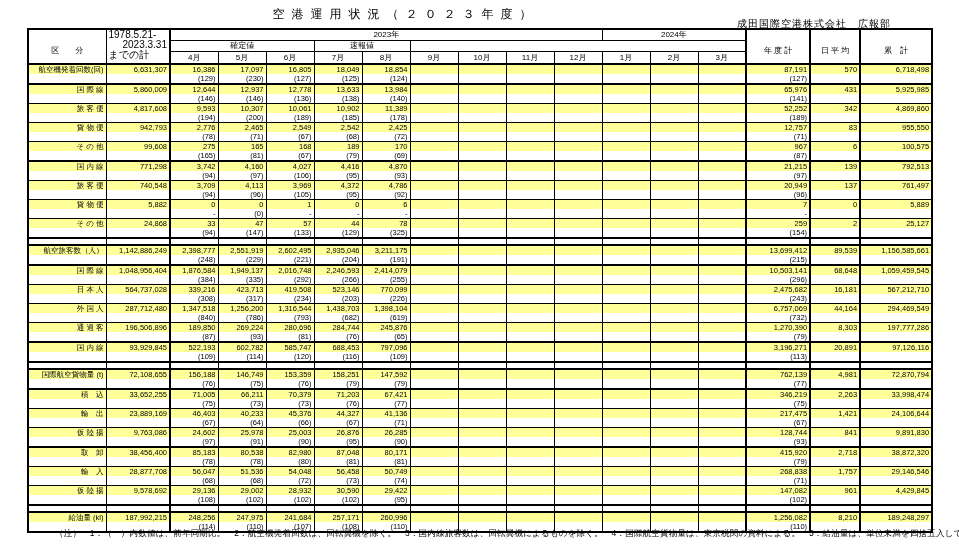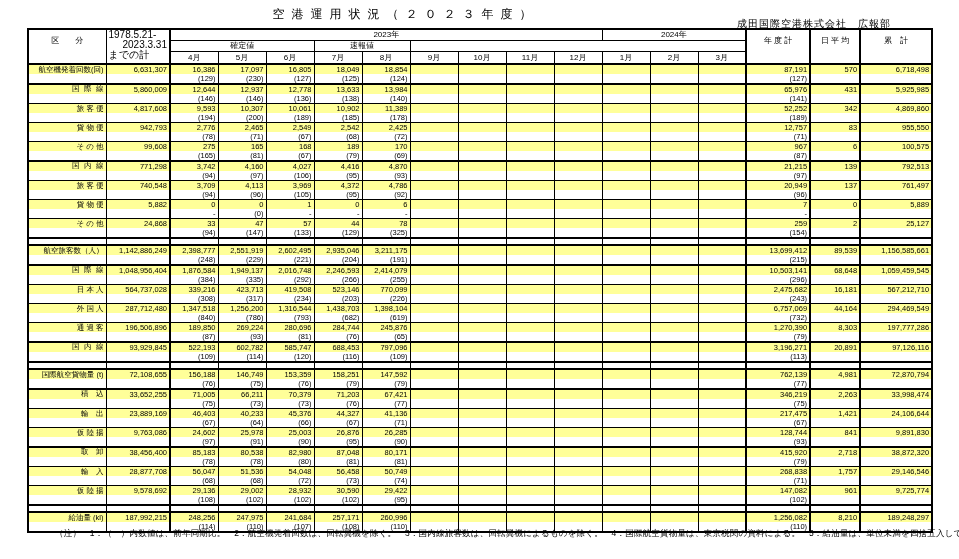--- a/index.html
+++ b/index.html
@@ -24,32 +24,32 @@
     border-left:1px solid #000;border-right:1px solid #000;
     padding:0 2px;font-size:7.5px;line-height:9px;height:9px;
     overflow:hidden;white-space:nowrap;font-weight:normal;
   }
   thead th{
     border-top:1px solid #000;border-bottom:1px solid #000;
     font-size:8px;text-align:center;background:#fff;vertical-align:middle;
   }
   thead tr.h1 th,thead tr.h2 th{height:10px;line-height:10px;}
   thead tr.h3 th{height:11px;line-height:11px;}
-  th.vspan{vertical-align:bottom;padding-bottom:17px;}
+  th.vspan{vertical-align:bottom;padding-bottom:7px;}
   th.base{vertical-align:top;padding:0 2px;}
   th.base div{line-height:10px;font-size:10px;}
   th.base .al{text-align:left;}
   th.base .ar{text-align:right;}
   .thickL{border-left:2px solid #000 !important;}
   tr.val td{background:#FFFF99;border-top:1px solid #000;text-align:right;}
   tr.val.lvl0 td,tr.val.lvl1 td{border-top:2px solid #000;}
   tr.rat td{background:#fff;border-top:none;text-align:right;}
   td.lab{text-align:left;}
   tr.val.lvl0 td.lab{padding-left:2px;}
-  tr.val.lvl1 td.lab{padding-left:23px;font-family:Liberation Mono, monospace;}
+  tr.val.lvl1 td.lab{padding-left:23px;}
   tr.val.lvl2 td.lab{padding-left:36px;}
   tr.spacer td{background:#fff;height:5px;border-top:2px solid #000;}
   .footnote{
     position:absolute;left:55px;top:528px;width:880px;
     font-size:8.5px;letter-spacing:0.2px;white-space:nowrap;
   }
 </style>
 </head>
 <body>
 
@@ -957,21 +957,21 @@
         <td>29,422</td>
         <td></td>
         <td></td>
         <td></td>
         <td></td>
         <td></td>
         <td></td>
         <td></td>
         <td class="thickL">147,082</td>
         <td class="thickL">961</td>
-        <td class="thickL">9,725,774</td>
+        <td class="thickL">4,429,845</td>
       </tr>
       <tr class="rat">
         <td class="lab"></td>
         <td></td>
         <td class="thickL">(108)</td>
         <td>(102)</td>
         <td>(102)</td>
         <td>(102)</td>
         <td>(95)</td>
         <td></td>

